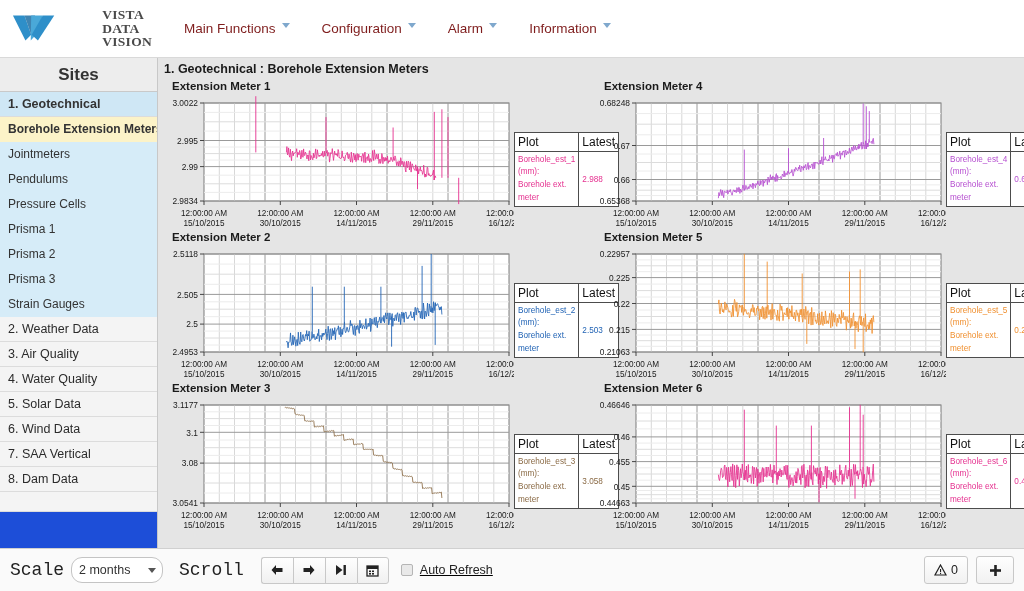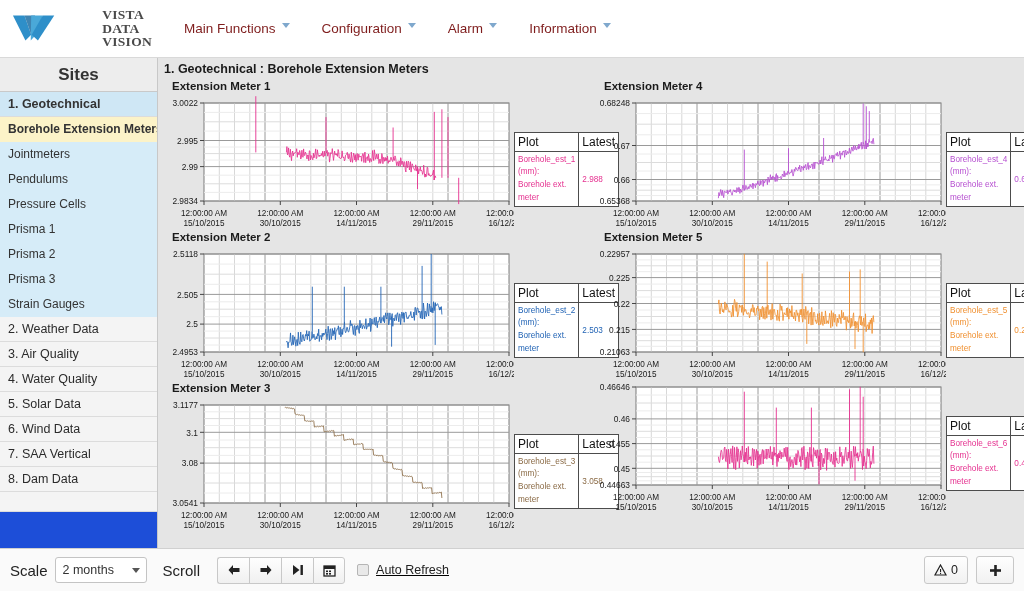--- a/index.html
+++ b/index.html
@@ -91,24 +91,24 @@
   .legend-table td.latest { vertical-align: middle; text-align: left; }
   .col-plot { width: 78px; }
   .col-latest { width: 25px; }
 
   
   .toolbar {
     position: absolute; left: 0; top: 548px; width: 1024px; height: 43px;
     background: #fafafa; border-top: 1px solid #d0d0d0;
     display: flex; align-items: center; padding: 0 10px;
   }
-  .tb-label { font-size: 15px; color: #222; margin-right: 7px; }
+  .tb-label { font-size: 18px; color: #222; margin-right: 7px; font-family: Liberation Mono, monospace; }
   .tb-select {
     font-family: "Liberation Sans", sans-serif; font-size: 12.5px; color: #333;
-    background: #fff; border: 1px solid #c4c4c4; border-radius: 3px;
+    background: #fff; border: 1px solid #c4c4c4; border-radius: 11px;
     height: 26px; padding: 0 22px 0 7px; cursor: pointer;
     appearance: none; -webkit-appearance: none; position: relative;
   }
   .select-wrap { position: relative; display: inline-block; margin-right: 16px; }
   .select-wrap .scaret {
     position: absolute; right: 7px; top: 11px; width: 0; height: 0;
     border-left: 4px solid transparent; border-right: 4px solid transparent;
     border-top: 5px solid #555; pointer-events: none;
   }
   .btn-group { display: flex; margin-left: 10px; }
@@ -619,20 +619,21 @@
                 </tr>
                 <tr>
                   <td class="series" style="color:#8a6a45"><span>Borehole_est_3 (mm):</span><br><span>Borehole ext. meter</span></td>
                   <td class="latest" style="color:#8a6a45">3.058</td>
                 </tr>
               </tbody>
             </table>
           </div>
         </div>
         <div class="panel">
+          <div class="panel-title">Extension Meter 6</div>
           <div class="panel-body">
             <div>
               <svg class="chart-svg" width="354" height="144" viewBox="0 0 354 144">
                 <rect x="44" y="8" width="305" height="98" fill="#fff" stroke="#7a7a7a" stroke-width="1"></rect>
                 <line x1="59.3" y1="8" x2="59.3" y2="106" stroke="#d8d8d8" stroke-width="1"></line>
                 <line x1="74.5" y1="8" x2="74.5" y2="106" stroke="#d8d8d8" stroke-width="1"></line>
                 <line x1="89.8" y1="8" x2="89.8" y2="106" stroke="#d8d8d8" stroke-width="1"></line>
                 <line x1="105.0" y1="8" x2="105.0" y2="106" stroke="#9a9a9a" stroke-width="1"></line>
                 <line x1="120.3" y1="8" x2="120.3" y2="106" stroke="#d8d8d8" stroke-width="1"></line>
                 <line x1="135.5" y1="8" x2="135.5" y2="106" stroke="#d8d8d8" stroke-width="1"></line>

